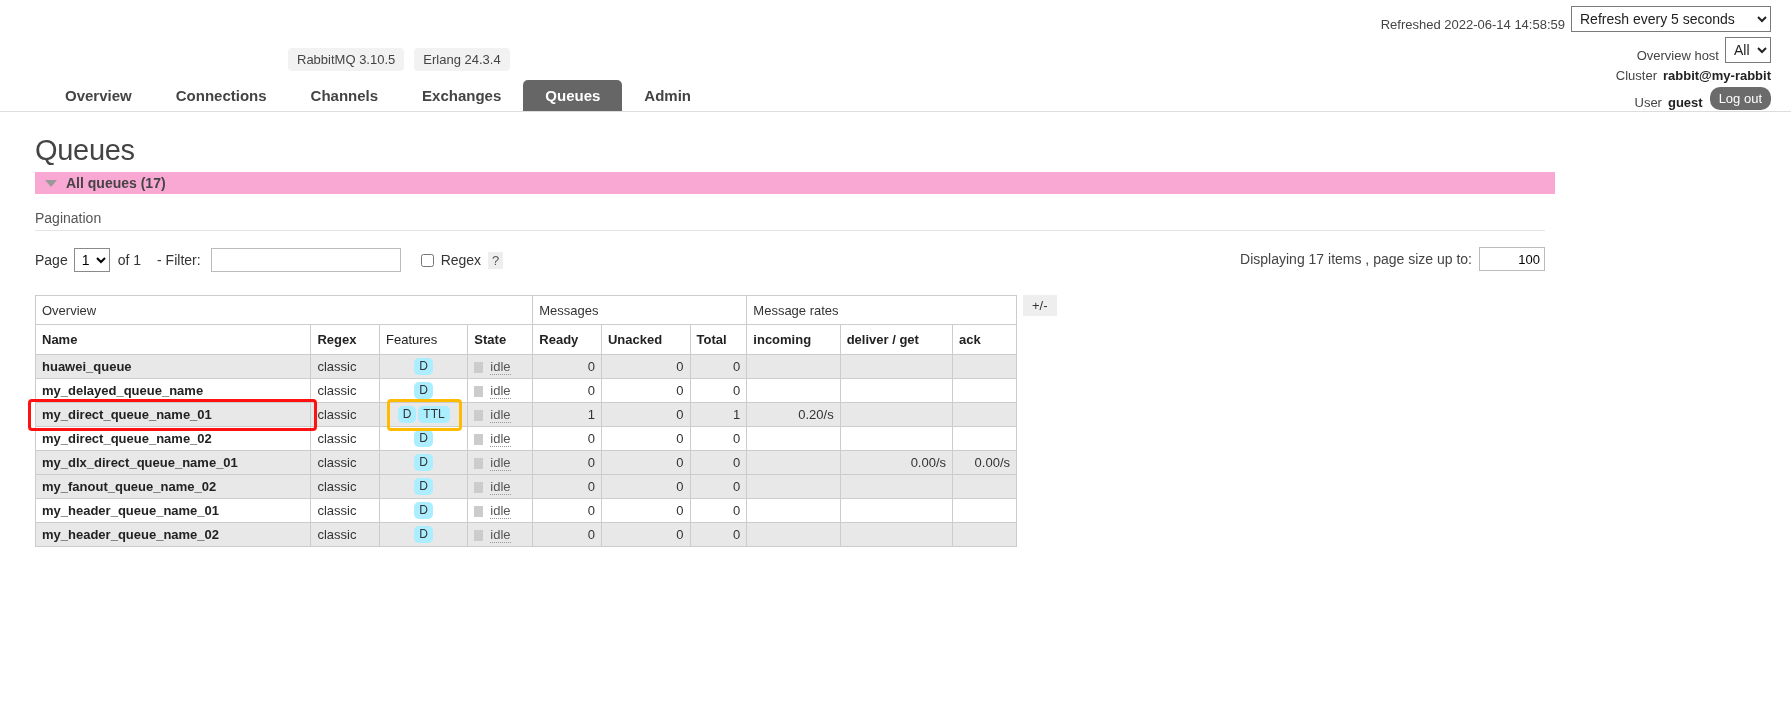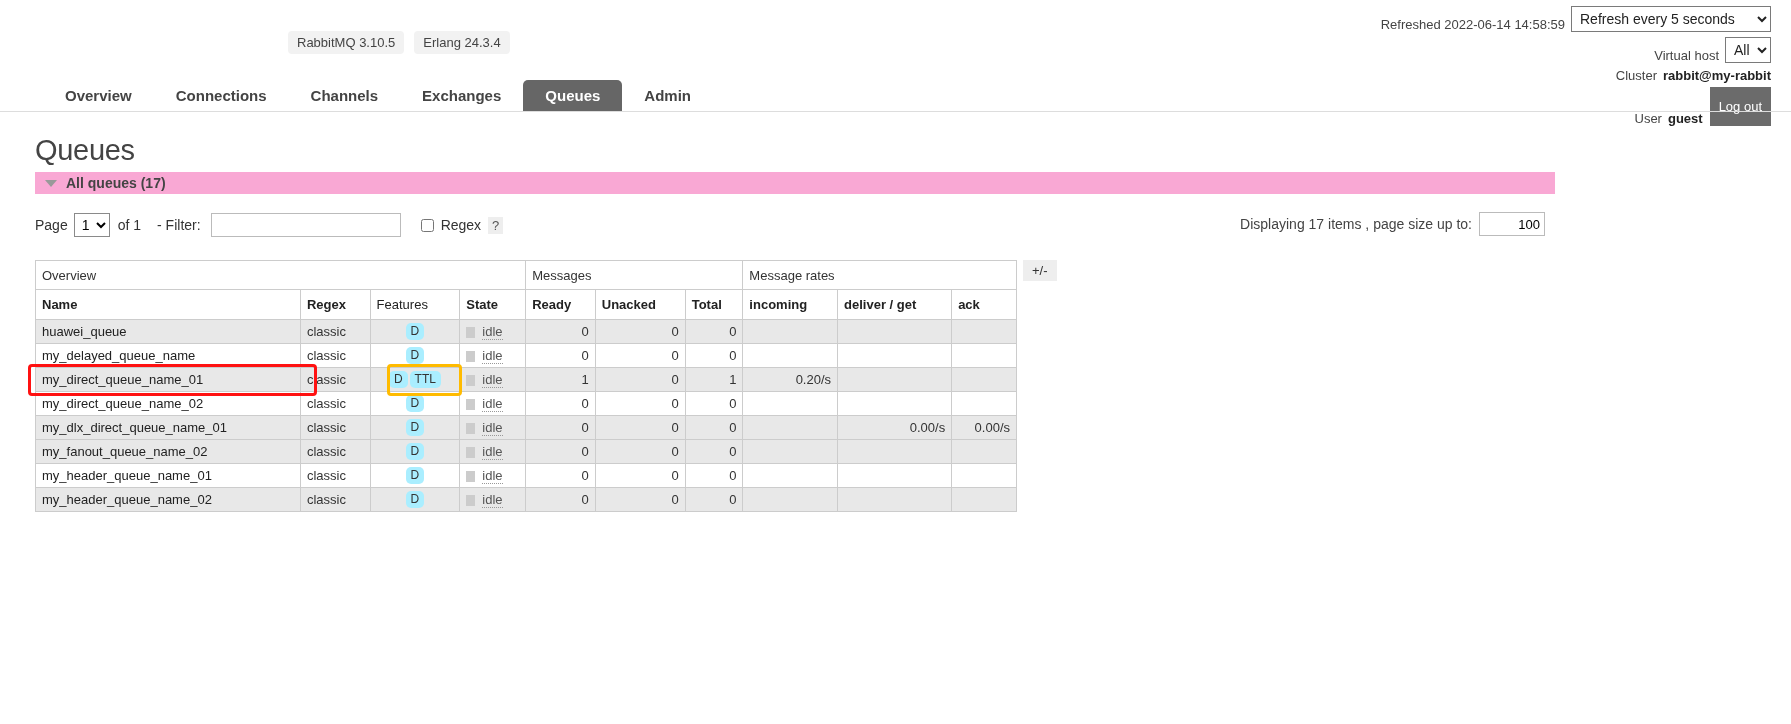--- a/index.html
+++ b/index.html
@@ -73,21 +73,21 @@
   .logo-tm {
     color: #aaa;
     font-size: 13px;
     margin-left: 2px;
     margin-bottom: 5px;
     letter-spacing: 0;
   }
   .version-pills {
     position: absolute;
     left: 288px;
-    top: 31px;
+    top: 48px;
     display: flex;
     gap: 10px;
   }
   .pill {
     background: #f2f2f2;
     border-radius: 4px;
     padding: 4px 9px;
     font-size: 13px;
     color: #444;
   }
@@ -118,24 +118,24 @@
     border-radius: 0;
   }
   select.refresh-select { min-width: 200px; }
   .hr-line.cluster { margin-bottom: 4px; margin-top: 1px; }
   .hr-line.cluster b, .hr-line.user b { color: #222; }
   .logout-btn {
     margin-left: 7px;
     background: #6b6b6b;
     color: #fff;
     border: none;
-    border-radius: 0;
+    border-radius: 10px;
     font-family: "Liberation Sans", sans-serif;
     font-size: 13px;
-    padding: 12px 9px;
+    padding: 4px 9px;
     cursor: pointer;
   }
 
   
   #nav {
     position: relative;
     height: 33px;
     border-bottom: 1px solid #ddd;
   }
   #nav ul {
@@ -299,21 +299,21 @@
     font-weight: bold;
     font-size: 13px;
     color: #222;
     height: 21px;
     padding: 4px 6px;
     white-space: nowrap;
   }
   tr.col-row th.plain { font-weight: normal; }
   tr.col-row th.num { text-align: left; }
   table.queues td.name {
-    font-weight: normal;
+    font-weight: bold;
     color: #222;
     white-space: nowrap;
   }
   table.queues td.type { color: #333; margin-left: 40px; }
   table.queues td.features { text-align: center; white-space: nowrap; }
   table.queues td.state { white-space: nowrap; }
   table.queues td.num { text-align: right; color: #333; }
   tr.alt td { background: #e8e8e8; }
   tr.plainrow td { background: #fff; }
 
@@ -376,21 +376,21 @@
   </div>
 
   <div class="header-right">
     <div class="hr-line">
       <span class="hr-label">Refreshed 2022-06-14 14:58:59</span>
       <select class="hdr-select refresh-select">
         <option>Refresh every 5 seconds</option>
       </select>
     </div>
     <div class="hr-line">
-      <span class="hr-label">Virtual host</span>
+      <span class="hr-label">Overview host</span>
       <select class="hdr-select">
         <option>All</option>
       </select>
     </div>
     <div class="hr-line cluster">
       <span class="hr-label">Cluster</span>
       <b>rabbit@my-rabbit</b>
     </div>
     <div class="hr-line user">
       <span class="hr-label">User</span>
@@ -425,20 +425,21 @@
 
 <div id="main">
 
   <h1 class="page-title">Queues</h1>
 
   <div class="section-head">
     <span class="tri"></span>
     <span>All queues (17)</span>
   </div>
 
+  <div class="pagination-label">Pagination</div>
 
   <div class="filter-row">
     <span class="lbl">Page</span>
     <select class="page-select">
       <option>1</option>
     </select>
     <span class="lbl">of 1</span>
     <span class="lbl" style="margin-left:10px">- Filter:</span>
     <input class="filter-input" type="text" value="" style="">
     <span class="regex-wrap">

